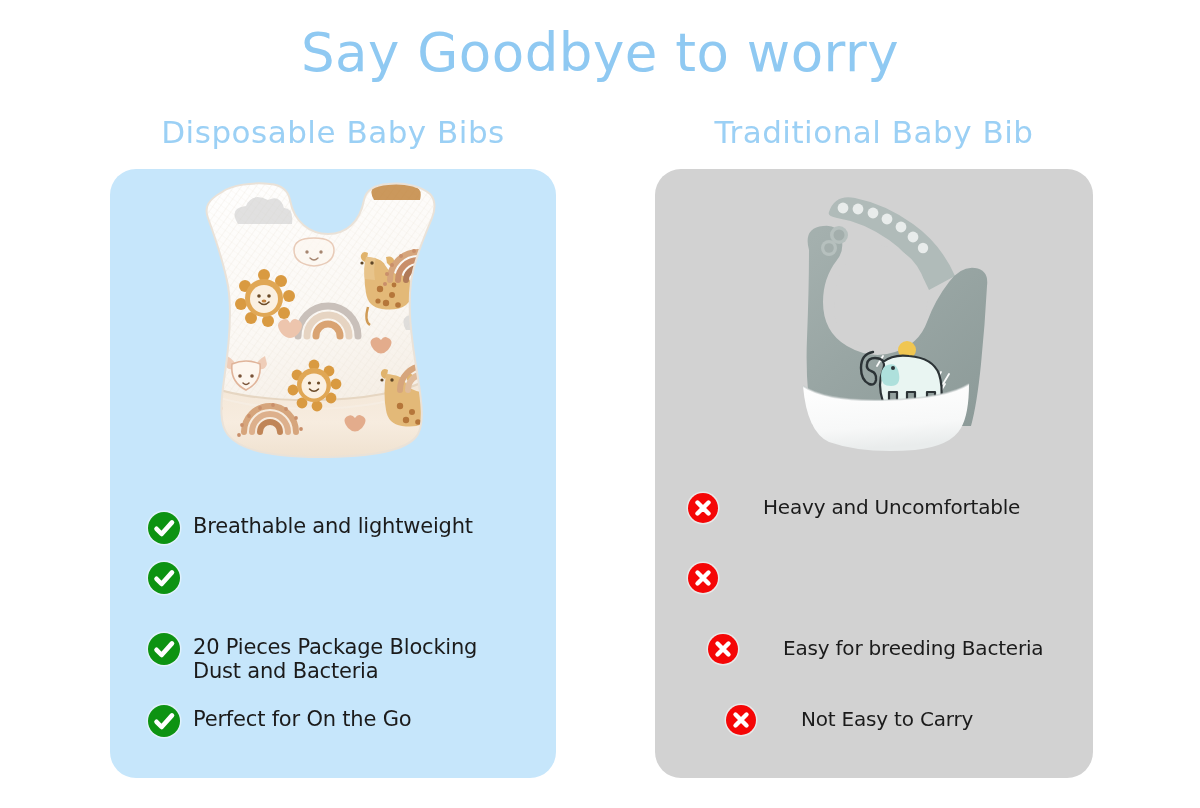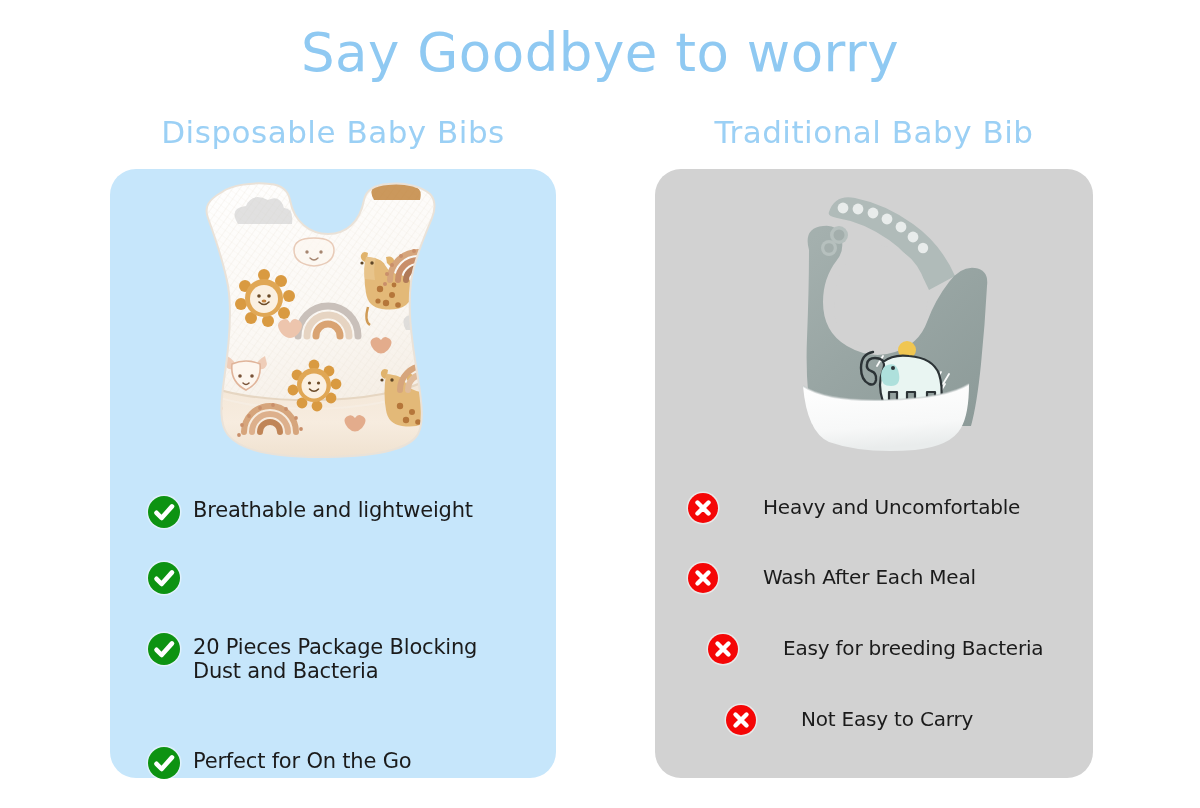--- a/index.html
+++ b/index.html
@@ -335,21 +335,21 @@
                C257 17,258 26,254 36 C244 60,236 80,233 100
                C230 124,232 150,240 196 C244 222,246 240,240 252
                C232 266,206 274,150 275 C92 276,62 268,50 253
                C42 243,42 226,46 198 C52 158,54 128,50 104
                C46 82,38 58,30 36 C26 25,30 18,44 10 Z" fill="none" stroke="#eae2d8" stroke-width="2"></path>
     </svg>
   </div>
 
   <div class="features">
 
-    <div class="feature-row" style="left:148px; top:496px; width:400px;">
+    <div class="feature-row" style="left:148px; top:512px; width:400px;">
       <span class="badge check">
         <svg width="32" height="32" viewBox="0 0 32 32">
           <path d="M8.5 16.8 L13.6 22 L24 10.4" fill="none" stroke="#ffffff" stroke-width="4.6" stroke-linecap="round" stroke-linejoin="round"></path>
         </svg>
       </span>
       <span class="feature-text">Breathable and lightweight</span>
     </div>
 
     <div class="feature-row" style="left:148px; top:562px; width:400px;">
       <span class="badge check">
@@ -362,21 +362,21 @@
     <div class="feature-row" style="left:148px; top:633px; width:410px;">
       <span class="badge check">
         <svg width="32" height="32" viewBox="0 0 32 32">
           <path d="M8.5 16.8 L13.6 22 L24 10.4" fill="none" stroke="#ffffff" stroke-width="4.6" stroke-linecap="round" stroke-linejoin="round"></path>
         </svg>
       </span>
       <span class="feature-text">20 Pieces Package Blocking
 Dust and Bacteria</span>
     </div>
 
-    <div class="feature-row" style="left:148px; top:705px; width:400px;margin-top:42px;">
+    <div class="feature-row" style="left:148px; top:705px; width:400px;">
       <span class="badge check">
         <svg width="32" height="32" viewBox="0 0 32 32">
           <path d="M8.5 16.8 L13.6 22 L24 10.4" fill="none" stroke="#ffffff" stroke-width="4.6" stroke-linecap="round" stroke-linejoin="round"></path>
         </svg>
       </span>
       <span class="feature-text">Perfect for On the Go</span>
     </div>
   </div>
 
   <div class="panel right"></div>
@@ -458,21 +458,20 @@
       </span>
       <span class="feature-text small">Heavy and Uncomfortable</span>
     </div>
 
     <div class="feature-row" style="left:688px; top:563px; width:400px;">
       <span class="badge cross">
         <svg width="30" height="30" viewBox="0 0 30 30">
           <path d="M9.5 9.5 L20.5 20.5 M20.5 9.5 L9.5 20.5" fill="none" stroke="#ffffff" stroke-width="4.4" stroke-linecap="round"></path>
         </svg>
       </span>
-      <span class="feature-text small">Wash After Each Meal</span>
     </div>
 
     <div class="feature-row" style="left:688px; top:634px; width:400px;padding-left:20px;">
       <span class="badge cross">
         <svg width="30" height="30" viewBox="0 0 30 30">
           <path d="M9.5 9.5 L20.5 20.5 M20.5 9.5 L9.5 20.5" fill="none" stroke="#ffffff" stroke-width="4.4" stroke-linecap="round"></path>
         </svg>
       </span>
       <span class="feature-text small">Easy for breeding Bacteria</span>
     </div>

